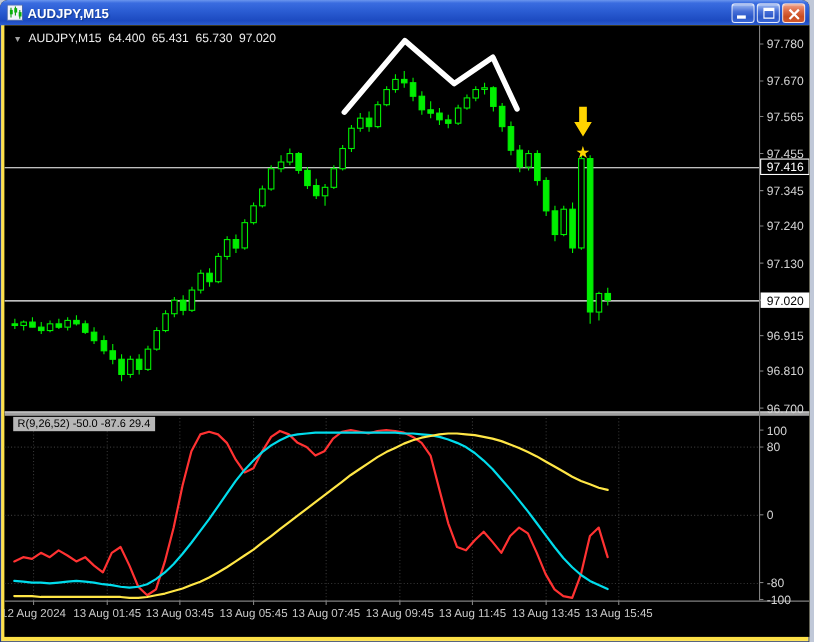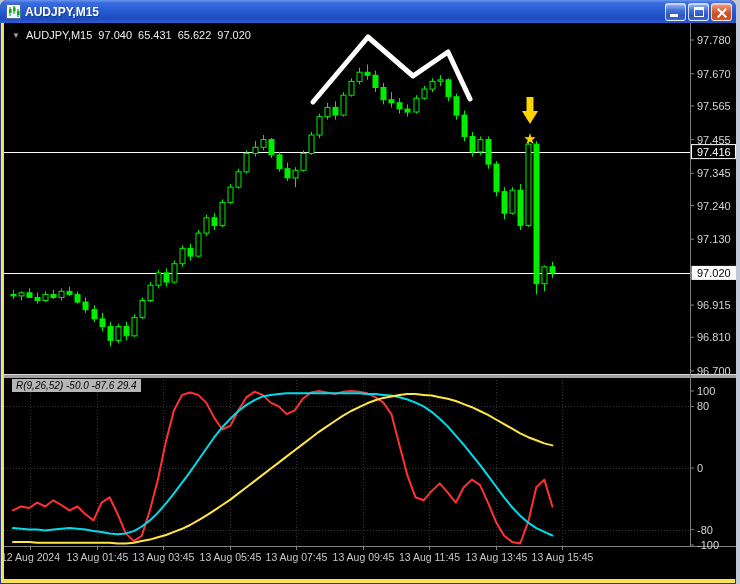--- a/index.html
+++ b/index.html
@@ -50,21 +50,21 @@
   .ohlc{
     position:absolute;left:8px;top:6px;
     color:#ececec;font-size:11px;
     display:flex;align-items:center;gap:6px;white-space:nowrap;
   }
   .ohlc .dd{color:#a0a0a0;font-size:8px;}
   .ind-label{
     position:absolute;left:8px;top:356px;
     background:#b6b6b6;color:#000;
     font-size:10px;line-height:13px;height:13px;
-    padding:0 4px;white-space:nowrap;font-style:italic;
+    padding:0 4px;white-space:nowrap;
   }
 </style>
 </head>
 <body>
 
 <div class="window">
   <div class="titlebar">
     <span class="title-icon">
       <svg width="15" height="15" viewBox="0 0 15 15">
         <rect x="0.5" y="0.5" width="14" height="14" fill="#f2f4fa" stroke="#4a6ab0"></rect>
@@ -321,21 +321,21 @@
           <line x1="492.5" y1="523" x2="492.5" y2="527" stroke="#808080"></line>
           <text x="492.5" y="538">13 Aug 13:45</text>
           <line x1="558.5" y1="523" x2="558.5" y2="527" stroke="#808080"></line>
           <text x="558.5" y="538">13 Aug 15:45</text>
         </g>
       </svg>
 
     <div class="ohlc">
       <span class="dd">▼</span>
       <span>AUDJPY,M15</span>
-      <span>97.040</span>
+      <span>64.400</span>
       <span>65.431</span>
-      <span>65.622</span>
+      <span>65.730</span>
       <span>97.020</span>
     </div>
 
     <div class="ind-label">R(9,26,52) -50.0 -87.6 29.4</div>
   </div>
 </div>
 
 </body></html>

